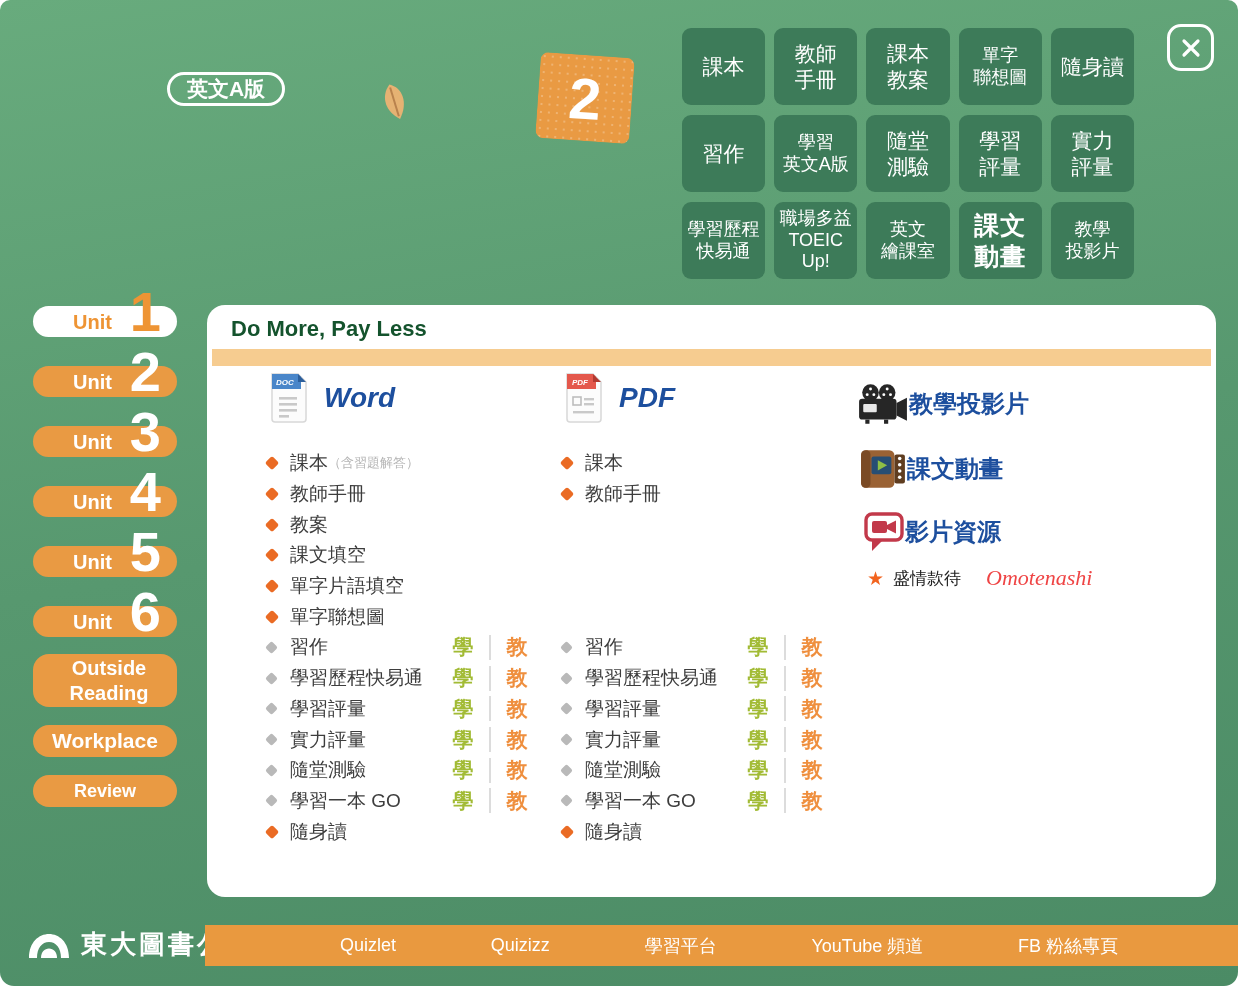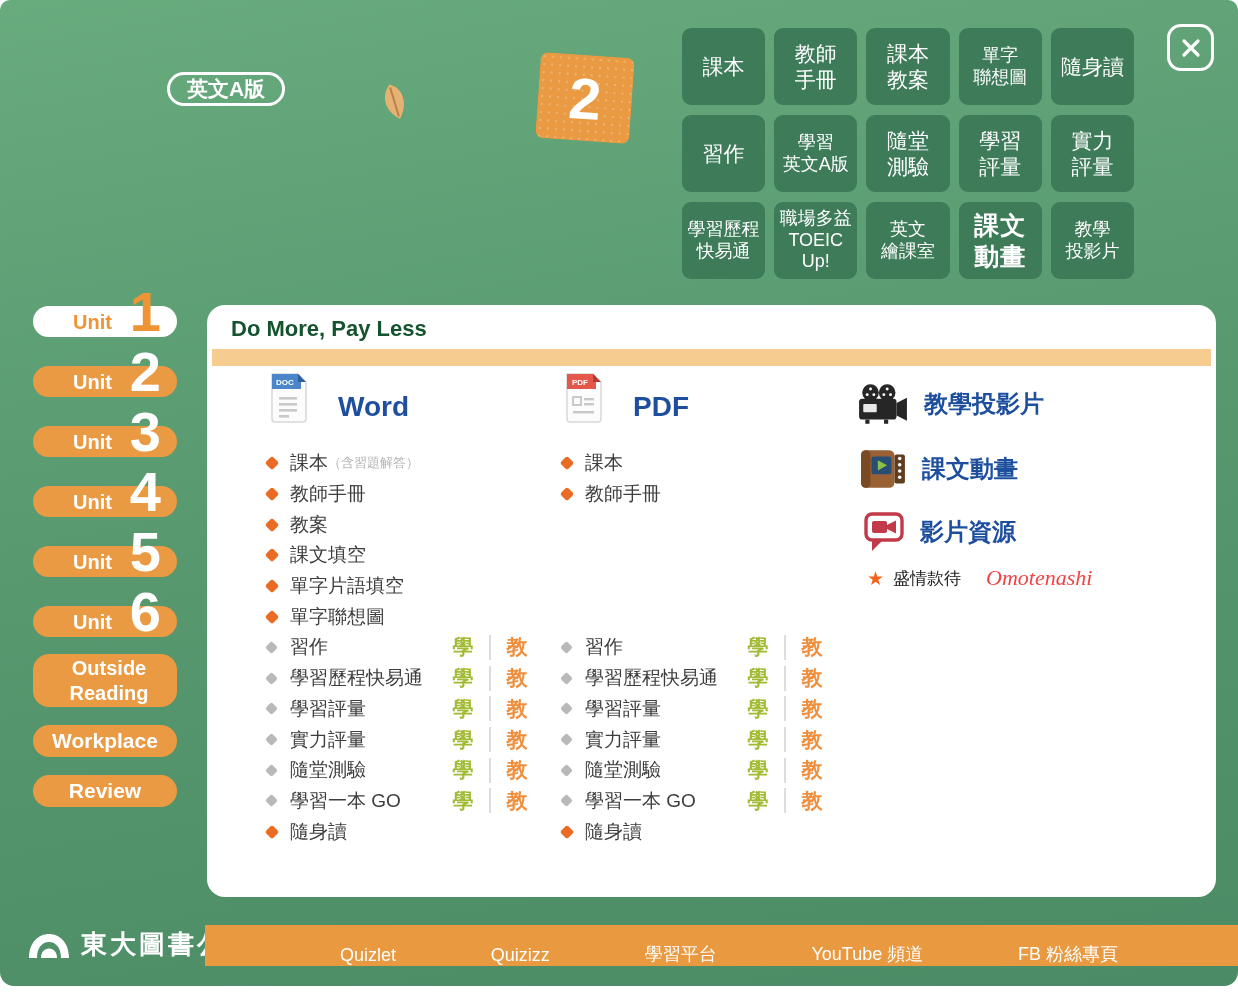--- a/index.html
+++ b/index.html
@@ -44,23 +44,23 @@
   .unit-pill.active { background:#fff; }
   .unit-pill.active .u-label, .unit-pill.active .u-num { color:var(--active-unit-text,#ee9434); }
   .extra-pill { position:absolute; left:33px; width:144px; background:var(--accent-orange,#e99a43);
     border-radius:16px; color:#fff; font-weight:bold; display:flex; flex-direction:column;
     align-items:center; justify-content:center; text-align:center; line-height:1.25; cursor:pointer; }
 
   
   .panel { left:207px; top:305px; width:1009px; height:592px; background:#fff; border-radius:18px; }
   .panel-title { position:absolute; left:24px; top:11px; font-size:22px; font-weight:bold; color:#14532d; }
   .panel-divider { position:absolute; left:5px; right:5px; top:44px; height:17px; background:var(--divider-peach,#f6cc90); }
-  .col-header { position:absolute; display:flex; align-items:flex-end; gap:29px; }
+  .col-header { position:absolute; display:flex; align-items:center; gap:15px;font-style:italic; }
   .col-header .hdr-label { font-size:28px; font-weight:bold; color:var(--heading-blue,#1d4f9e); }
-  .media-row { position:absolute; display:flex; align-items:center; gap:15px; cursor:pointer;justify-content:flex-end; }
+  .media-row { position:absolute; display:flex; align-items:center; gap:0; cursor:pointer;justify-content:flex-end; }
   .media-row .media-label { font-size:24px; font-weight:bold; color:var(--heading-blue,#1d4f9e); }
   .featured-row { position:absolute; display:flex; align-items:center; gap:9px; cursor:pointer; }
   .featured-star { color:var(--star-orange,#f2641f); font-size:19px; }
   .featured-label { font-size:17px; color:#222; }
   .featured-sub { font-family:"Liberation Serif", serif; font-style:italic; font-size:22px; color:#ef4444; margin-left:16px; }
 
   .res-list { position:absolute; top:143px; width:300px; }
   .res-list.word { left:60px; }
   .res-list.pdf { left:355px; }
   .item-row { position:relative; height:30.7px; display:flex; align-items:center; }
@@ -69,21 +69,21 @@
   .bullet.gray { background:var(--bullet-gray,#b9b9b9); width:9px; height:9px; margin-right:14px; }
   .item-label { font-size:19px; color:#3d3d3d; white-space:nowrap; }
   .item-note { font-size:13px; color:#b5b5b5; white-space:nowrap; }
   .links { position:absolute; left:180px; display:flex; align-items:center; }
   .link-learn { color:var(--learn-green,#a2bb35); font-size:21px; font-weight:bold; width:32px; text-align:center; cursor:pointer; }
   .link-teach { color:var(--teach-orange,#ef8f3e); font-size:21px; font-weight:bold; width:32px; text-align:center; cursor:pointer; }
   .vdiv { width:2px; height:25px; background:#dcdcdc; margin:0 10px; }
 
   
   .footer-bar { left:205px; top:925px; width:1033px; height:41px; background:var(--footer-orange,#e9993f);
-    display:flex; align-items:flex-end; justify-content:space-between; padding:0 120px 0 135px; }
+    display:flex; align-items:center; justify-content:space-between; padding:0 120px 0 135px; }
   .footer-link { color:#fff; font-size:18px; cursor:pointer; white-space:nowrap; }
   .company { left:27px; top:927px; display:flex; align-items:center; gap:10px; color:#fff; }
   .company-name { font-family:"Liberation Serif", serif; font-size:26px; font-weight:bold; letter-spacing:3px; }
 </style>
 </head>
 <body>
 
 <div class="canvas">
 
   <div class="abs edition-badge">英文A版</div>
@@ -186,21 +186,21 @@
         <span class="u-label">Unit</span>
         <span class="u-num">6</span>
       </div>
       <div class="extra-pill" style="top: 654px; height: 53px; font-size: 20px; padding-left: 8px;">
         <span>Outside</span>
         <span>Reading</span>
       </div>
       <div class="extra-pill" style="top: 725px; height: 32px; font-size: 21px;">
         <span>Workplace</span>
       </div>
-      <div class="extra-pill" style="top: 775px; height: 32px; font-size: 21px; justify-content: center;">
+      <div class="extra-pill" style="top: 775px; height: 32px; font-size: 18px; justify-content: center;">
         <span>Review</span>
       </div>
     </div>
 
   <div class="abs panel">
     <div class="panel-title">Do More, Pay Less</div>
     <div class="panel-divider"></div>
 
     <div class="col-header" style="left:62px; top:68px;">
       <svg width="40" height="50" viewBox="0 0 40 50">

